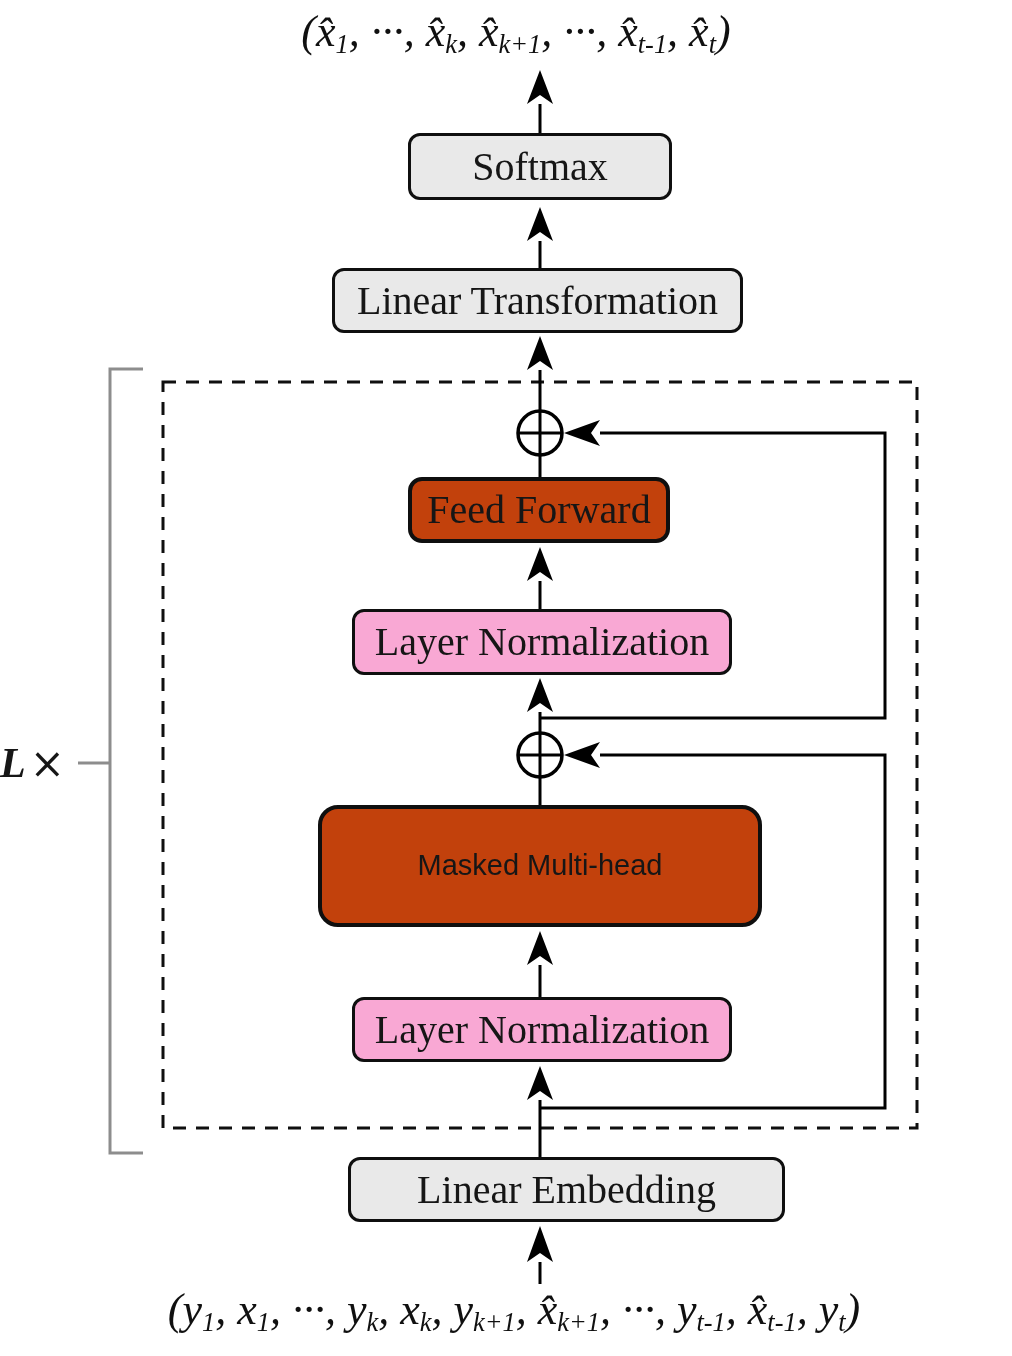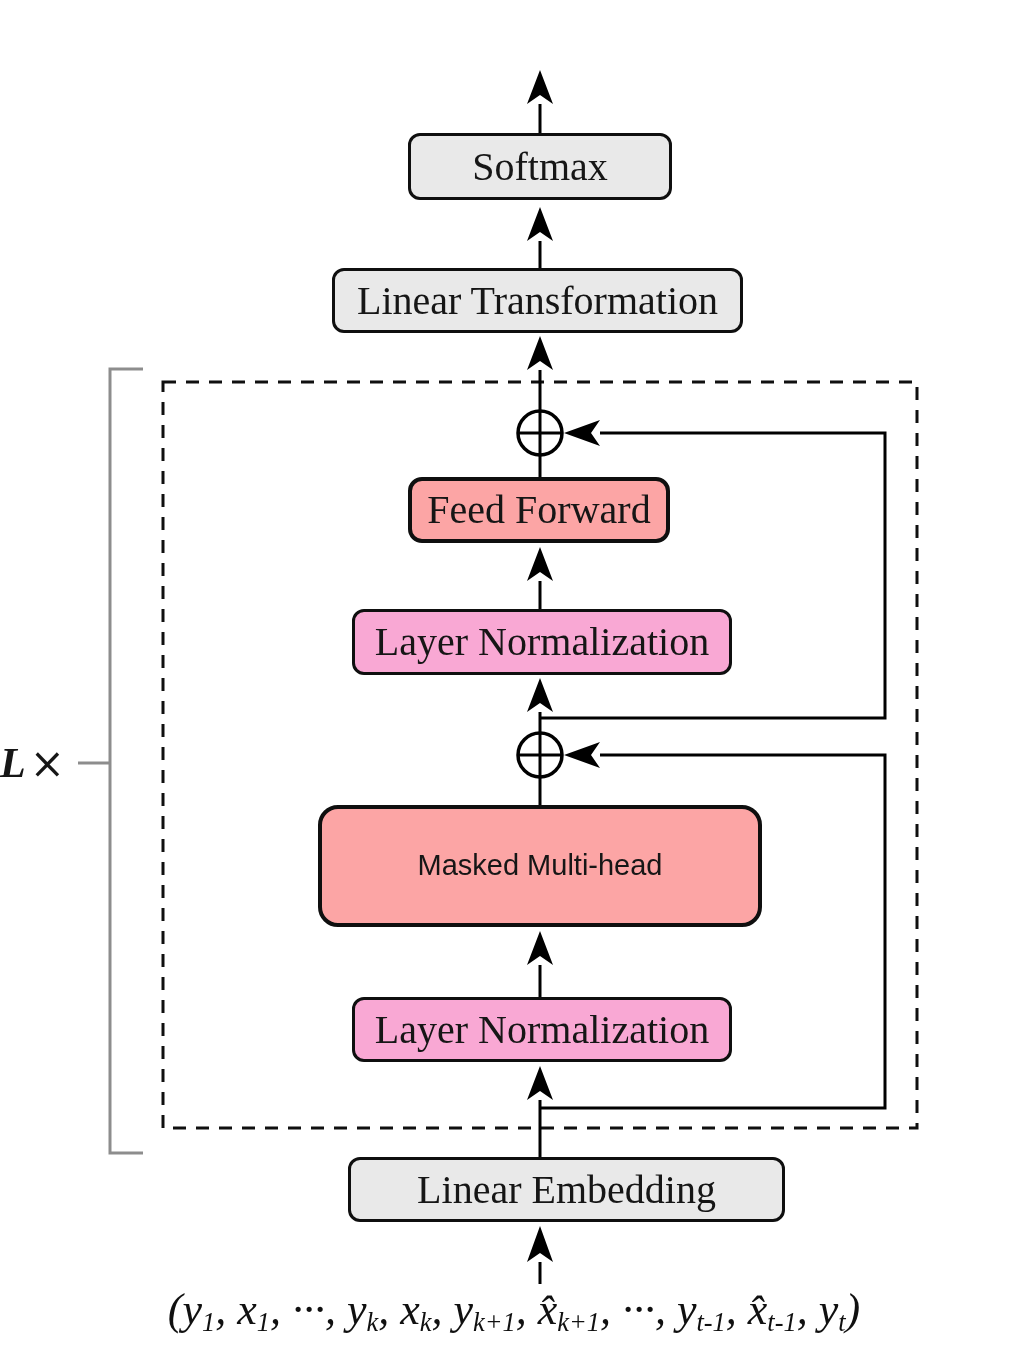--- a/index.html
+++ b/index.html
@@ -9,21 +9,21 @@
   }
   #wires{position:absolute;left:0;top:0;z-index:1;}
   .node{
     position:absolute;z-index:2;box-sizing:border-box;
     border:3px solid #0f0f0f;border-radius:12px;
     display:flex;align-items:center;justify-content:center;
     font-size:40px;line-height:1.1;text-align:center;color:#161616;
     font-family:"Liberation Serif",serif;
   }
   .fill-light{background:#e9e9e9;}
-  .fill-dark{background:#fca5a5;}
+  .fill-dark{background:#c2410c;}
   .fill-white{background:#f9a8d4;}
   .node-softmax{left:408px;top:133px;width:264px;height:67px;}
   .node-linear-transformation{left:332px;top:268px;width:411px;height:65px;}
   .node-feed-forward{left:408px;top:477px;width:262px;height:66px;border-width:4px;border-radius:14px;}
   .node-layer-norm-upper{left:352px;top:609px;width:380px;height:66px;}
   .node-masked-attention{
     left:318px;top:805px;width:444px;height:122px;border-width:4px;border-radius:20px;
     font-family:"Liberation Sans",sans-serif;font-size:29px;line-height:1.3;flex-direction:column;
   }
   .node-layer-norm-lower{left:352px;top:997px;width:380px;height:65px;}
@@ -94,20 +94,21 @@
       <line x1="540" y1="411" x2="540" y2="455" stroke="#000" stroke-width="3"></line>
       <line x1="518" y1="433" x2="562" y2="433" stroke="#000" stroke-width="3"></line>
     </g>
     <g>
       <circle cx="540" cy="755" r="22" fill="#ffffff" stroke="#000" stroke-width="3.5"></circle>
       <line x1="540" y1="733" x2="540" y2="777" stroke="#000" stroke-width="3"></line>
       <line x1="518" y1="755" x2="562" y2="755" stroke="#000" stroke-width="3"></line>
     </g>
   </svg>
 
+  <div id="output-formula" class="formula">(x̂<sub>1</sub>, ···, x̂<sub>k</sub>, x̂<sub>k+1</sub>, ···, x̂<sub>t-1</sub>, x̂<sub>t</sub>)</div>
 
   <div id="input-formula" class="formula">(y<sub>1</sub>, x<sub>1</sub>, ···, y<sub>k</sub>, x<sub>k</sub>, y<sub>k+1</sub>, x̂<sub>k+1</sub>, ···, y<sub>t-1</sub>, x̂<sub>t-1</sub>, y<sub>t</sub>)</div>
 
   <div id="loop-label">
     <span class="var">L</span>
     <span class="op">×</span>
   </div>
 
   <div class="node node-linear-transformation fill-light">
     <span>Linear Transformation</span>

